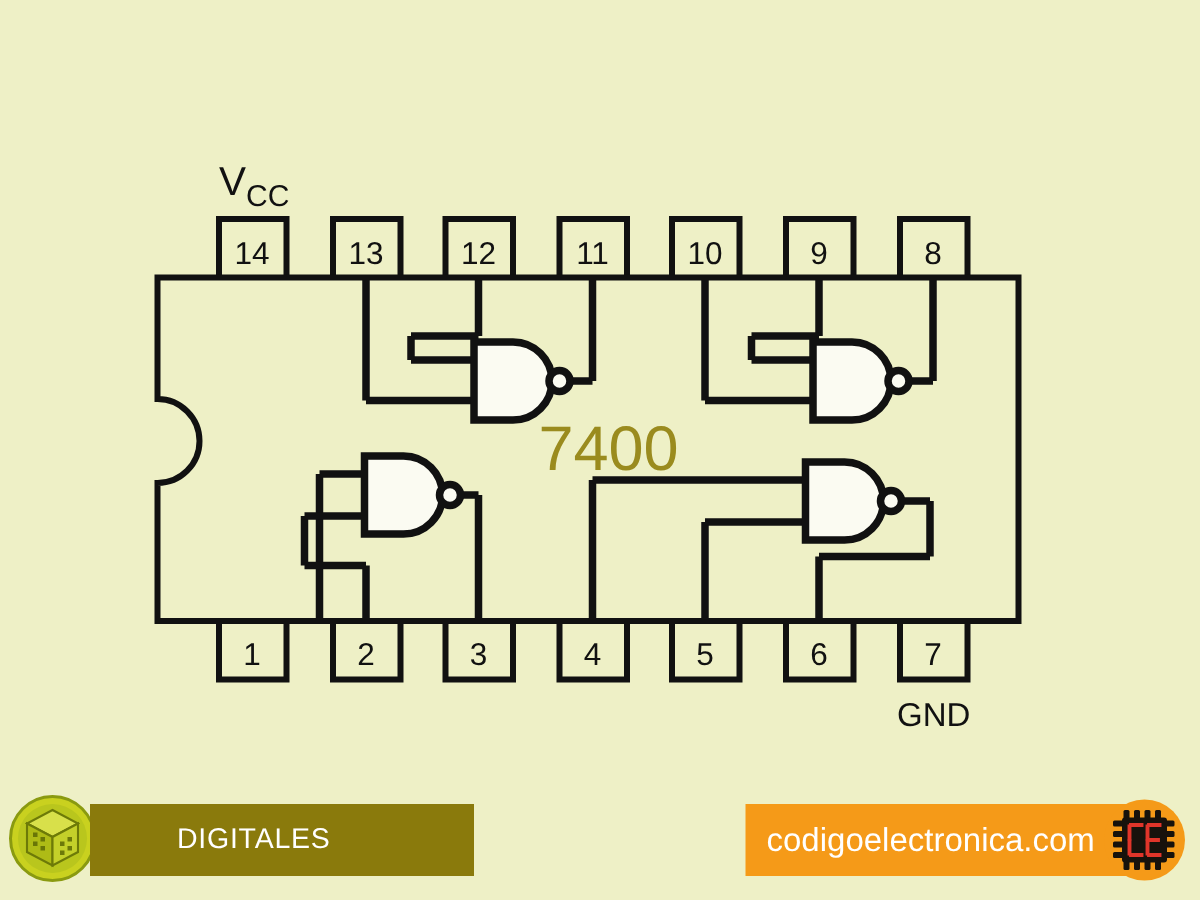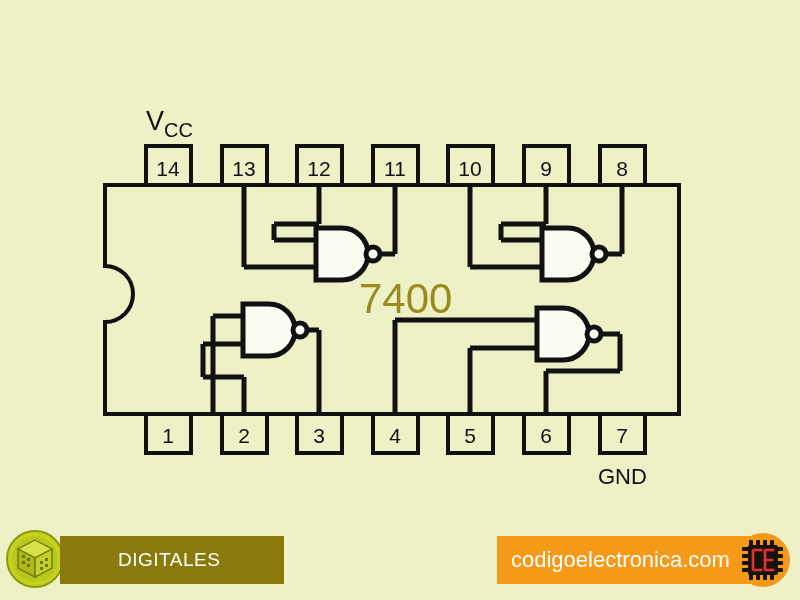--- a/index.html
+++ b/index.html
@@ -40,21 +40,21 @@
     position: absolute;
     left: 6px;
     top: 10px;
     width: 58px;
     height: 58px;
   }
   .cat-bar {
     position: absolute;
     left: 60px;
     top: 16px;
-    width: 224px;
+    width: 256px;
     height: 48px;
     background: #8a7a0c;
     display: flex;
     align-items: center;
   }
   .cat-bar span {
     color: #ffffff;
     font-size: 19px;
     letter-spacing: 0.5px;
     padding-left: 58px;

